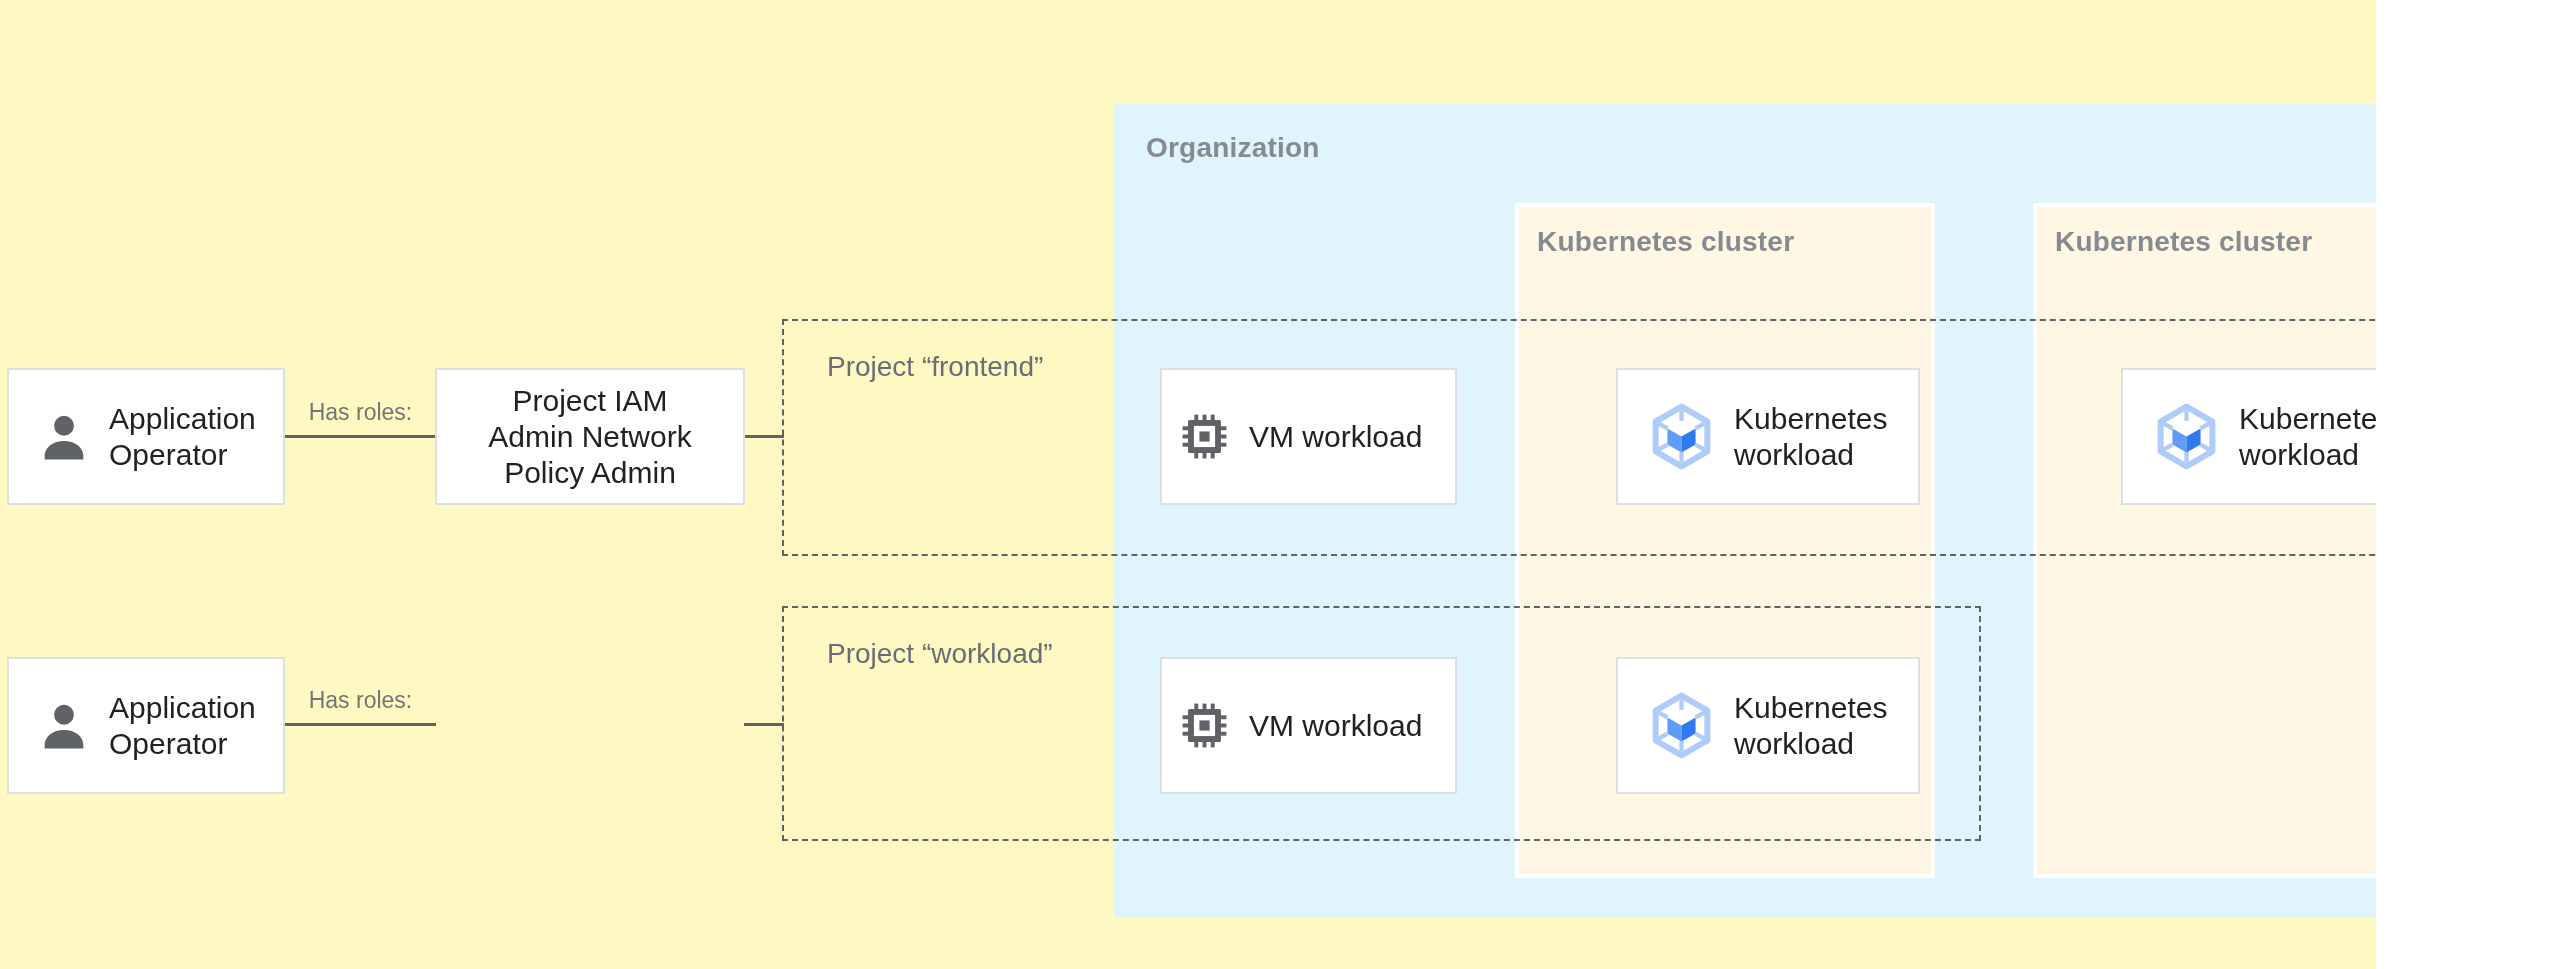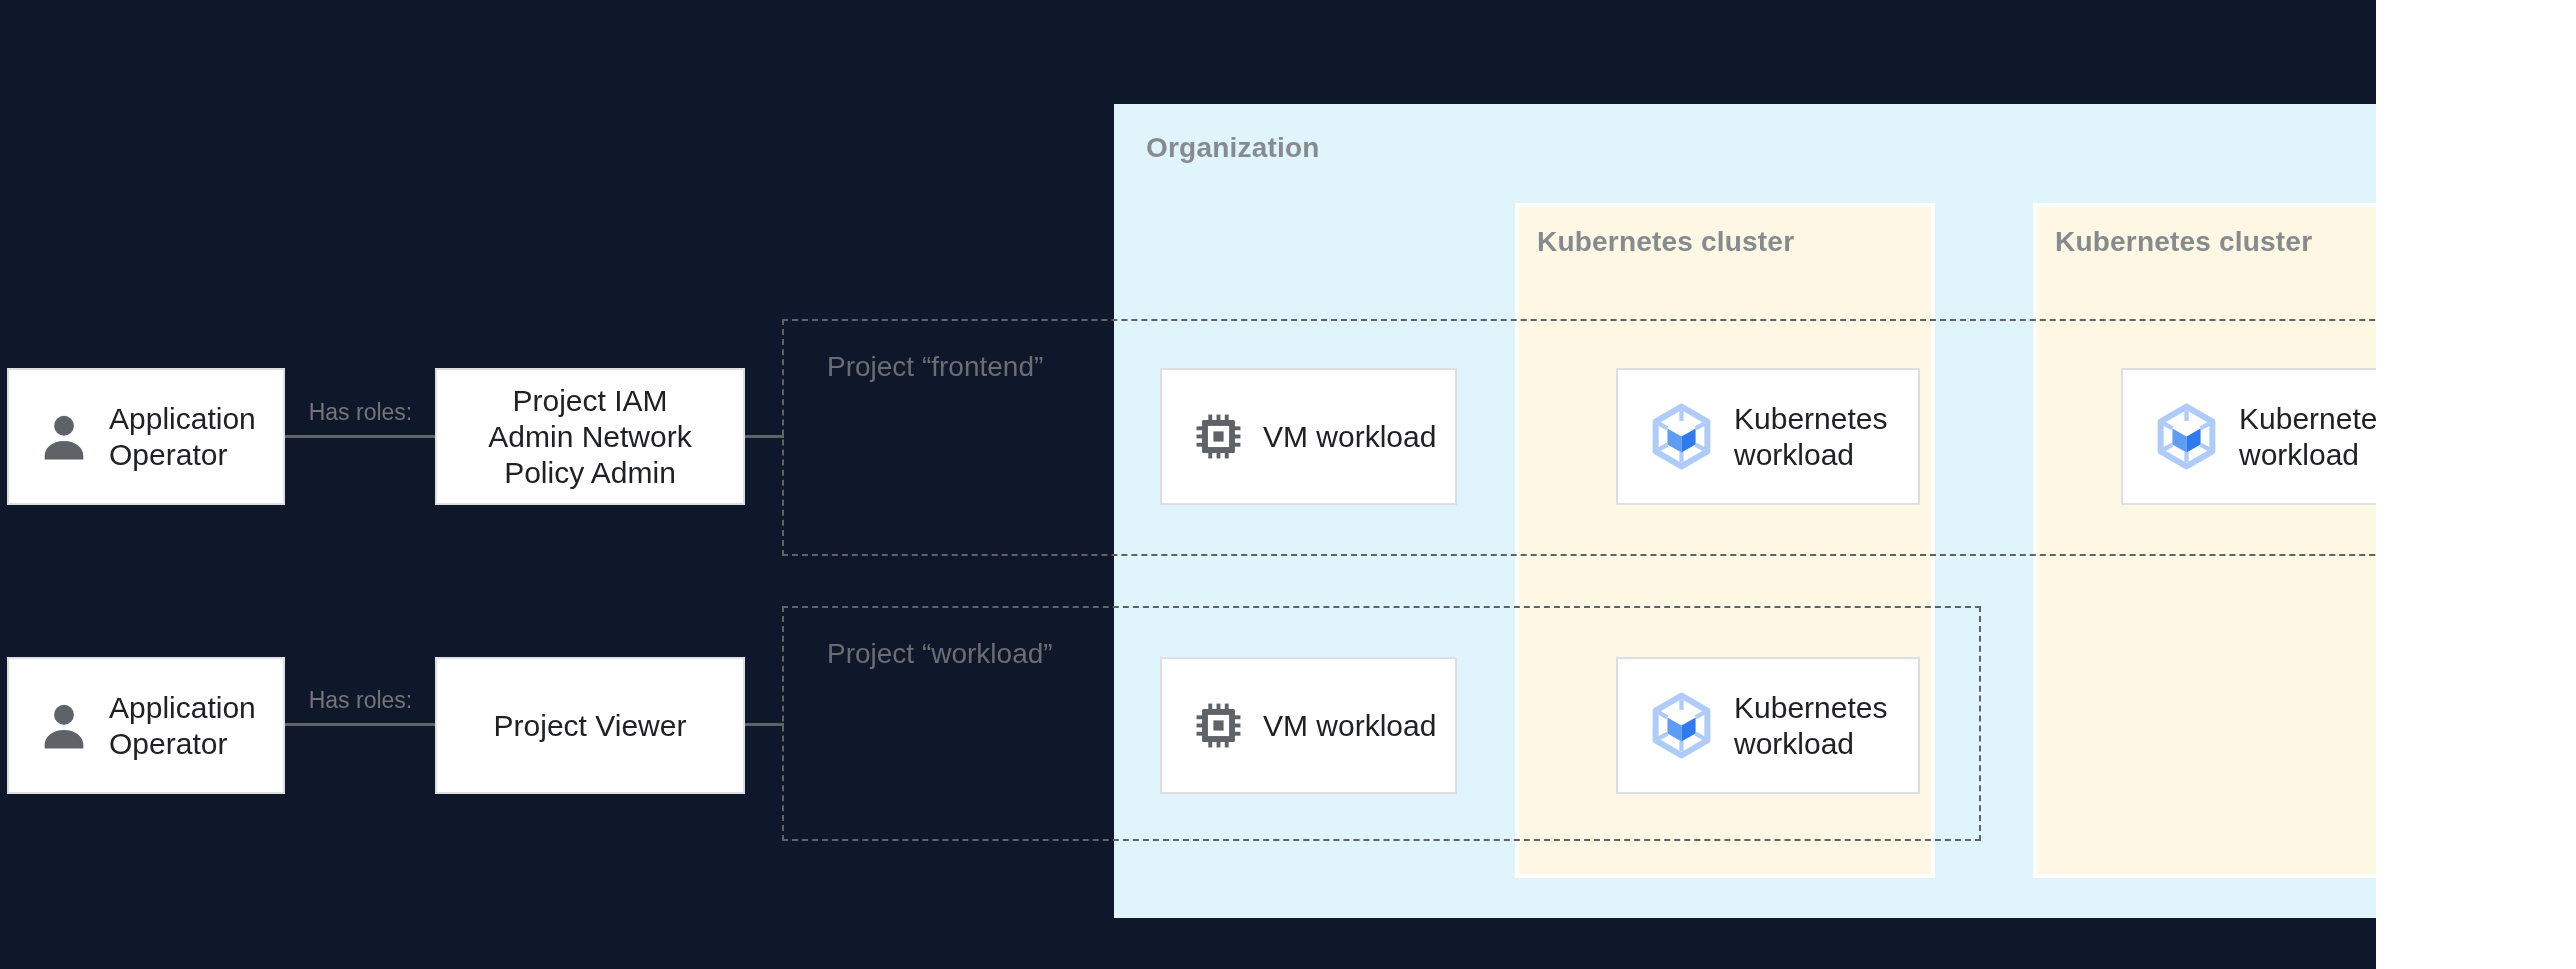--- a/index.html
+++ b/index.html
@@ -1,19 +1,19 @@
 <!DOCTYPE html>
 <html style="font-size:11px"><head>
 <meta charset="utf-8">
 <style>
   html,body{margin:0;padding:0;background:#ffffff;}
   #canvas{
     position:relative;
     width:2376px;height:970px;
-    background:#0f172a;
+    background:#fef9c3;
     font-family:"Liberation Sans", sans-serif;
     overflow:hidden;
   }
   
   .org{
     position:absolute;left:1114px;top:104px;width:1426px;height:814px;
     background:#E0F4FB;
   }
   .zone-label{
     position:absolute;
@@ -43,21 +43,21 @@
     position:absolute;height:137px;box-sizing:border-box;
     background:#ffffff;border:2.1px solid #DDDFE1;
     display:flex;align-items:center;z-index:5;
     color:#202124;font-size:30px;line-height:36px;
   }
   .row1{top:368px;}
   .row2{top:657px;}
   .actor{left:7px;width:278px;padding-left:28px;gap:18px;}
   .actor .lbl{width:180px;}
   .role{left:435px;width:310px;justify-content:center;text-align:center;}
-  .vm{left:1160px;width:297px;padding-left:33px;gap:21px;}
+  .vm{left:1160px;width:297px;padding-left:19px;gap:21px;}
   .k8s{left:1588px;width:304px;padding-left:29px;gap:18px;margin-left:28px;}
   .k8s.right-cluster{left:2093px;}
   .k8s .lbl{width:180px;}
   .icon{flex:0 0 auto;display:block;}
   .person-icon{width:54px;height:54px;}
   .chip-icon{width:47px;height:47px;}
   .gke-icon{width:69px;height:69px;}
   
   .edge{
     position:absolute;height:2.8px;background:#5F6368;z-index:2;
@@ -173,23 +173,20 @@
   </div>
 
   <div class="node actor row2">
     <svg class="icon person-icon" viewBox="0 0 24 24" fill="#5F6368">
       <circle cx="12" cy="7" r="4.4"></circle>
       <path d="M12 13.8c-4.9 0-8.6 2.8-8.6 6.6V22h17.2v-1.6c0-3.8-3.7-6.6-8.6-6.6z"></path>
     </svg>
     <span class="lbl">Application Operator</span>
   </div>
 
-  <div class="node role row2">
-    <span>Project Viewer</span>
-  </div>
 
   <div class="node vm row2">
     <svg class="icon chip-icon" viewBox="0 0 24 24" fill="#5F6368">
       <rect x="6.8" y="0.8" width="2" height="3.4"></rect>
         <rect x="11" y="0.8" width="2" height="3.4"></rect>
         <rect x="15.2" y="0.8" width="2" height="3.4"></rect>
       <rect x="6.8" y="19.8" width="2" height="3.4"></rect>
         <rect x="11" y="19.8" width="2" height="3.4"></rect>
         <rect x="15.2" y="19.8" width="2" height="3.4"></rect>
       <rect x="0.8" y="6.8" width="3.4" height="2"></rect>

